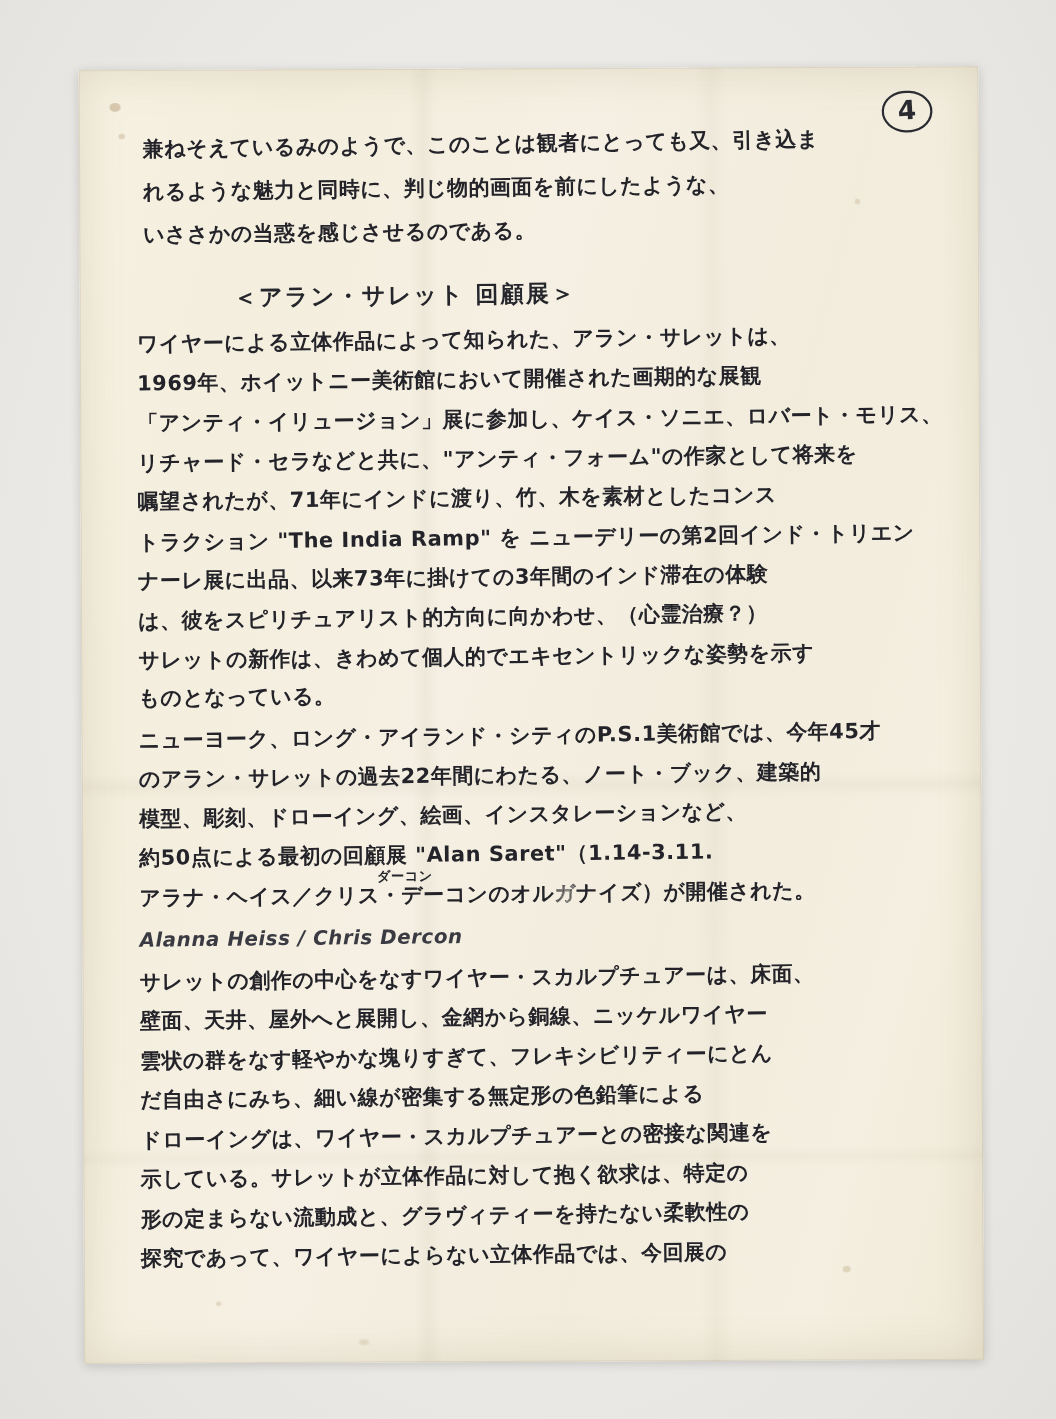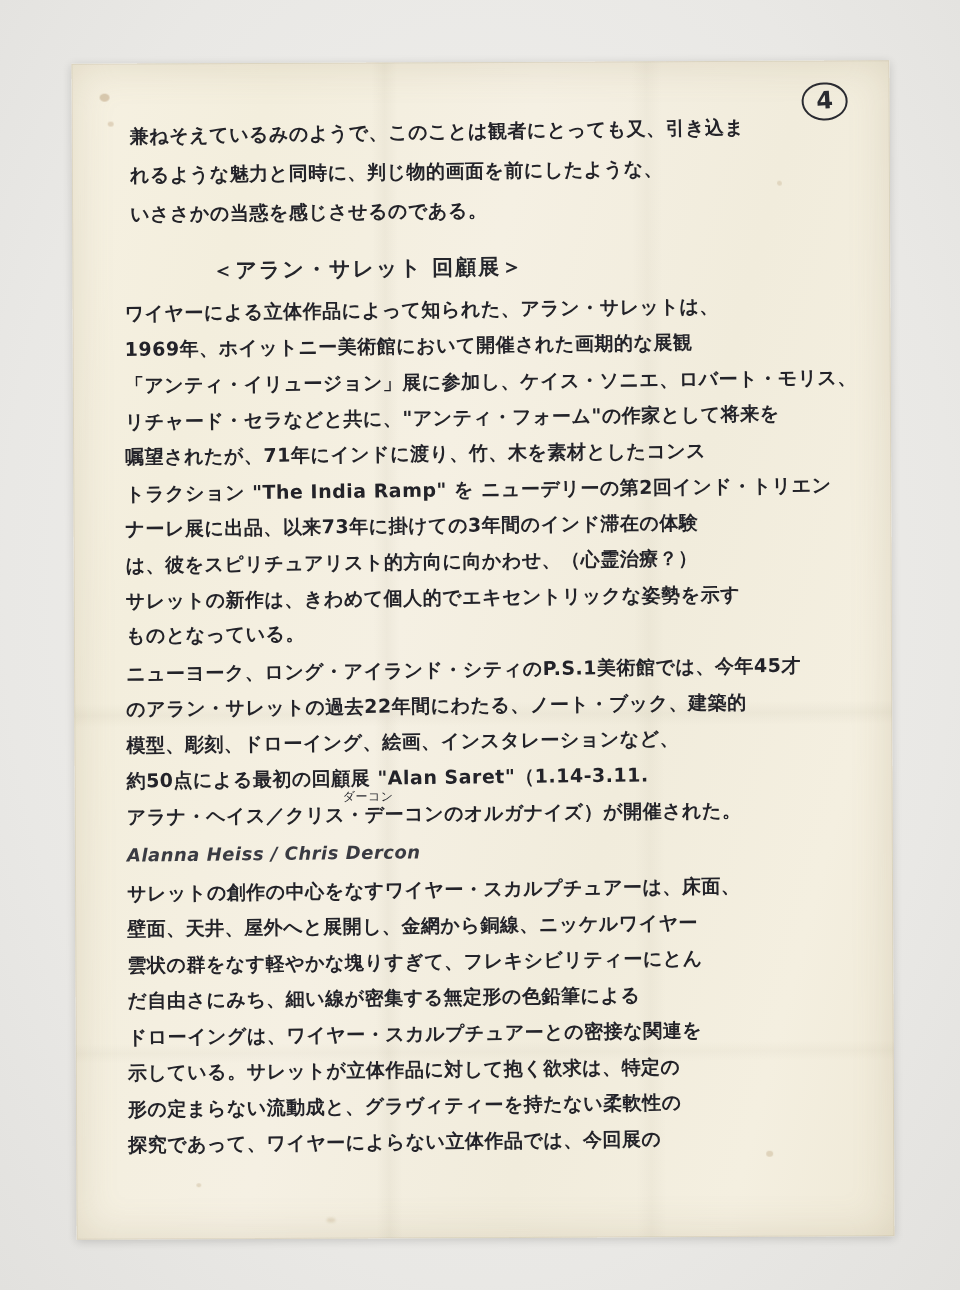--- a/index.html
+++ b/index.html
@@ -173,21 +173,21 @@
     <div class="hand body-line" style="left:52px;  top:454px; transform: rotate(-0.4deg);">ナーレ展に出品、以来73年に掛けての3年間のインド滞在の体験</div>
     <div class="hand body-line" style="left:52px;  top:490px; transform: rotate(-0.5deg);">は、彼をスピリチュアリスト的方向に向かわせ、（心霊治療？）</div>
     <div class="hand body-line" style="left:52px;  top:526px; transform: rotate(-0.4deg);">サレットの新作は、きわめて個人的でエキセントリックな姿勢を示す</div>
     <div class="hand body-line" style="left:52px;  top:562px; transform: rotate(-0.4deg);">ものとなっている。</div>
     <div class="hand body-line" style="left:52px;  top:598px; transform: rotate(-0.5deg);">ニューヨーク、ロング・アイランド・シティのP.S.1美術館では、今年45才</div>
     <div class="hand body-line" style="left:52px;  top:634px; transform: rotate(-0.4deg);">のアラン・サレットの過去22年間にわたる、ノート・ブック、建築的</div>
     <div class="hand body-line" style="left:52px;  top:670px; transform: rotate(-0.5deg);">模型、彫刻、ドローイング、絵画、インスタレーションなど、</div>
     <div class="hand body-line" style="left:52px;  top:706px; transform: rotate(-0.4deg);">約50点による最初の回顧展 "Alan Saret"（1.14-3.11.</div>
     <div class="hand body-line" style="left:52px;  top:742px; transform: rotate(-0.4deg);">アラナ・ヘイス／クリス・デーコンのオルガナイズ）が開催された。</div>
 
-    <div class="hand" style="left:268px; top:726px; font-size:12px; font-weight:400;">ダーコン</div>
+    <div class="hand" style="left:268px; top:726px; font-size:12px; font-weight:700;">ダーコン</div>
 
     <div class="hand latin ink-light" style="left:52px; top:780px; font-size:18px; transform: rotate(-0.4deg);">Alanna Heiss / Chris Dercon</div>
 
     <div class="hand body-line" style="left:52px;  top:818px; transform: rotate(-0.5deg);">サレットの創作の中心をなすワイヤー・スカルプチュアーは、床面、</div>
     <div class="hand body-line" style="left:52px;  top:854px; transform: rotate(-0.4deg);">壁面、天井、屋外へと展開し、金網から銅線、ニッケルワイヤー</div>
     <div class="hand body-line" style="left:52px;  top:890px; transform: rotate(-0.5deg);">雲状の群をなす軽やかな塊りすぎて、フレキシビリティーにとん</div>
     <div class="hand body-line" style="left:52px;  top:926px; transform: rotate(-0.4deg);">だ自由さにみち、細い線が密集する無定形の色鉛筆による</div>
     <div class="hand body-line" style="left:52px;  top:962px; transform: rotate(-0.5deg);">ドローイングは、ワイヤー・スカルプチュアーとの密接な関連を</div>
     <div class="hand body-line" style="left:52px;  top:998px; transform: rotate(-0.4deg);">示している。サレットが立体作品に対して抱く欲求は、特定の</div>
     <div class="hand body-line" style="left:52px;  top:1034px; transform: rotate(-0.5deg);">形の定まらない流動成と、グラヴィティーを持たない柔軟性の</div>

